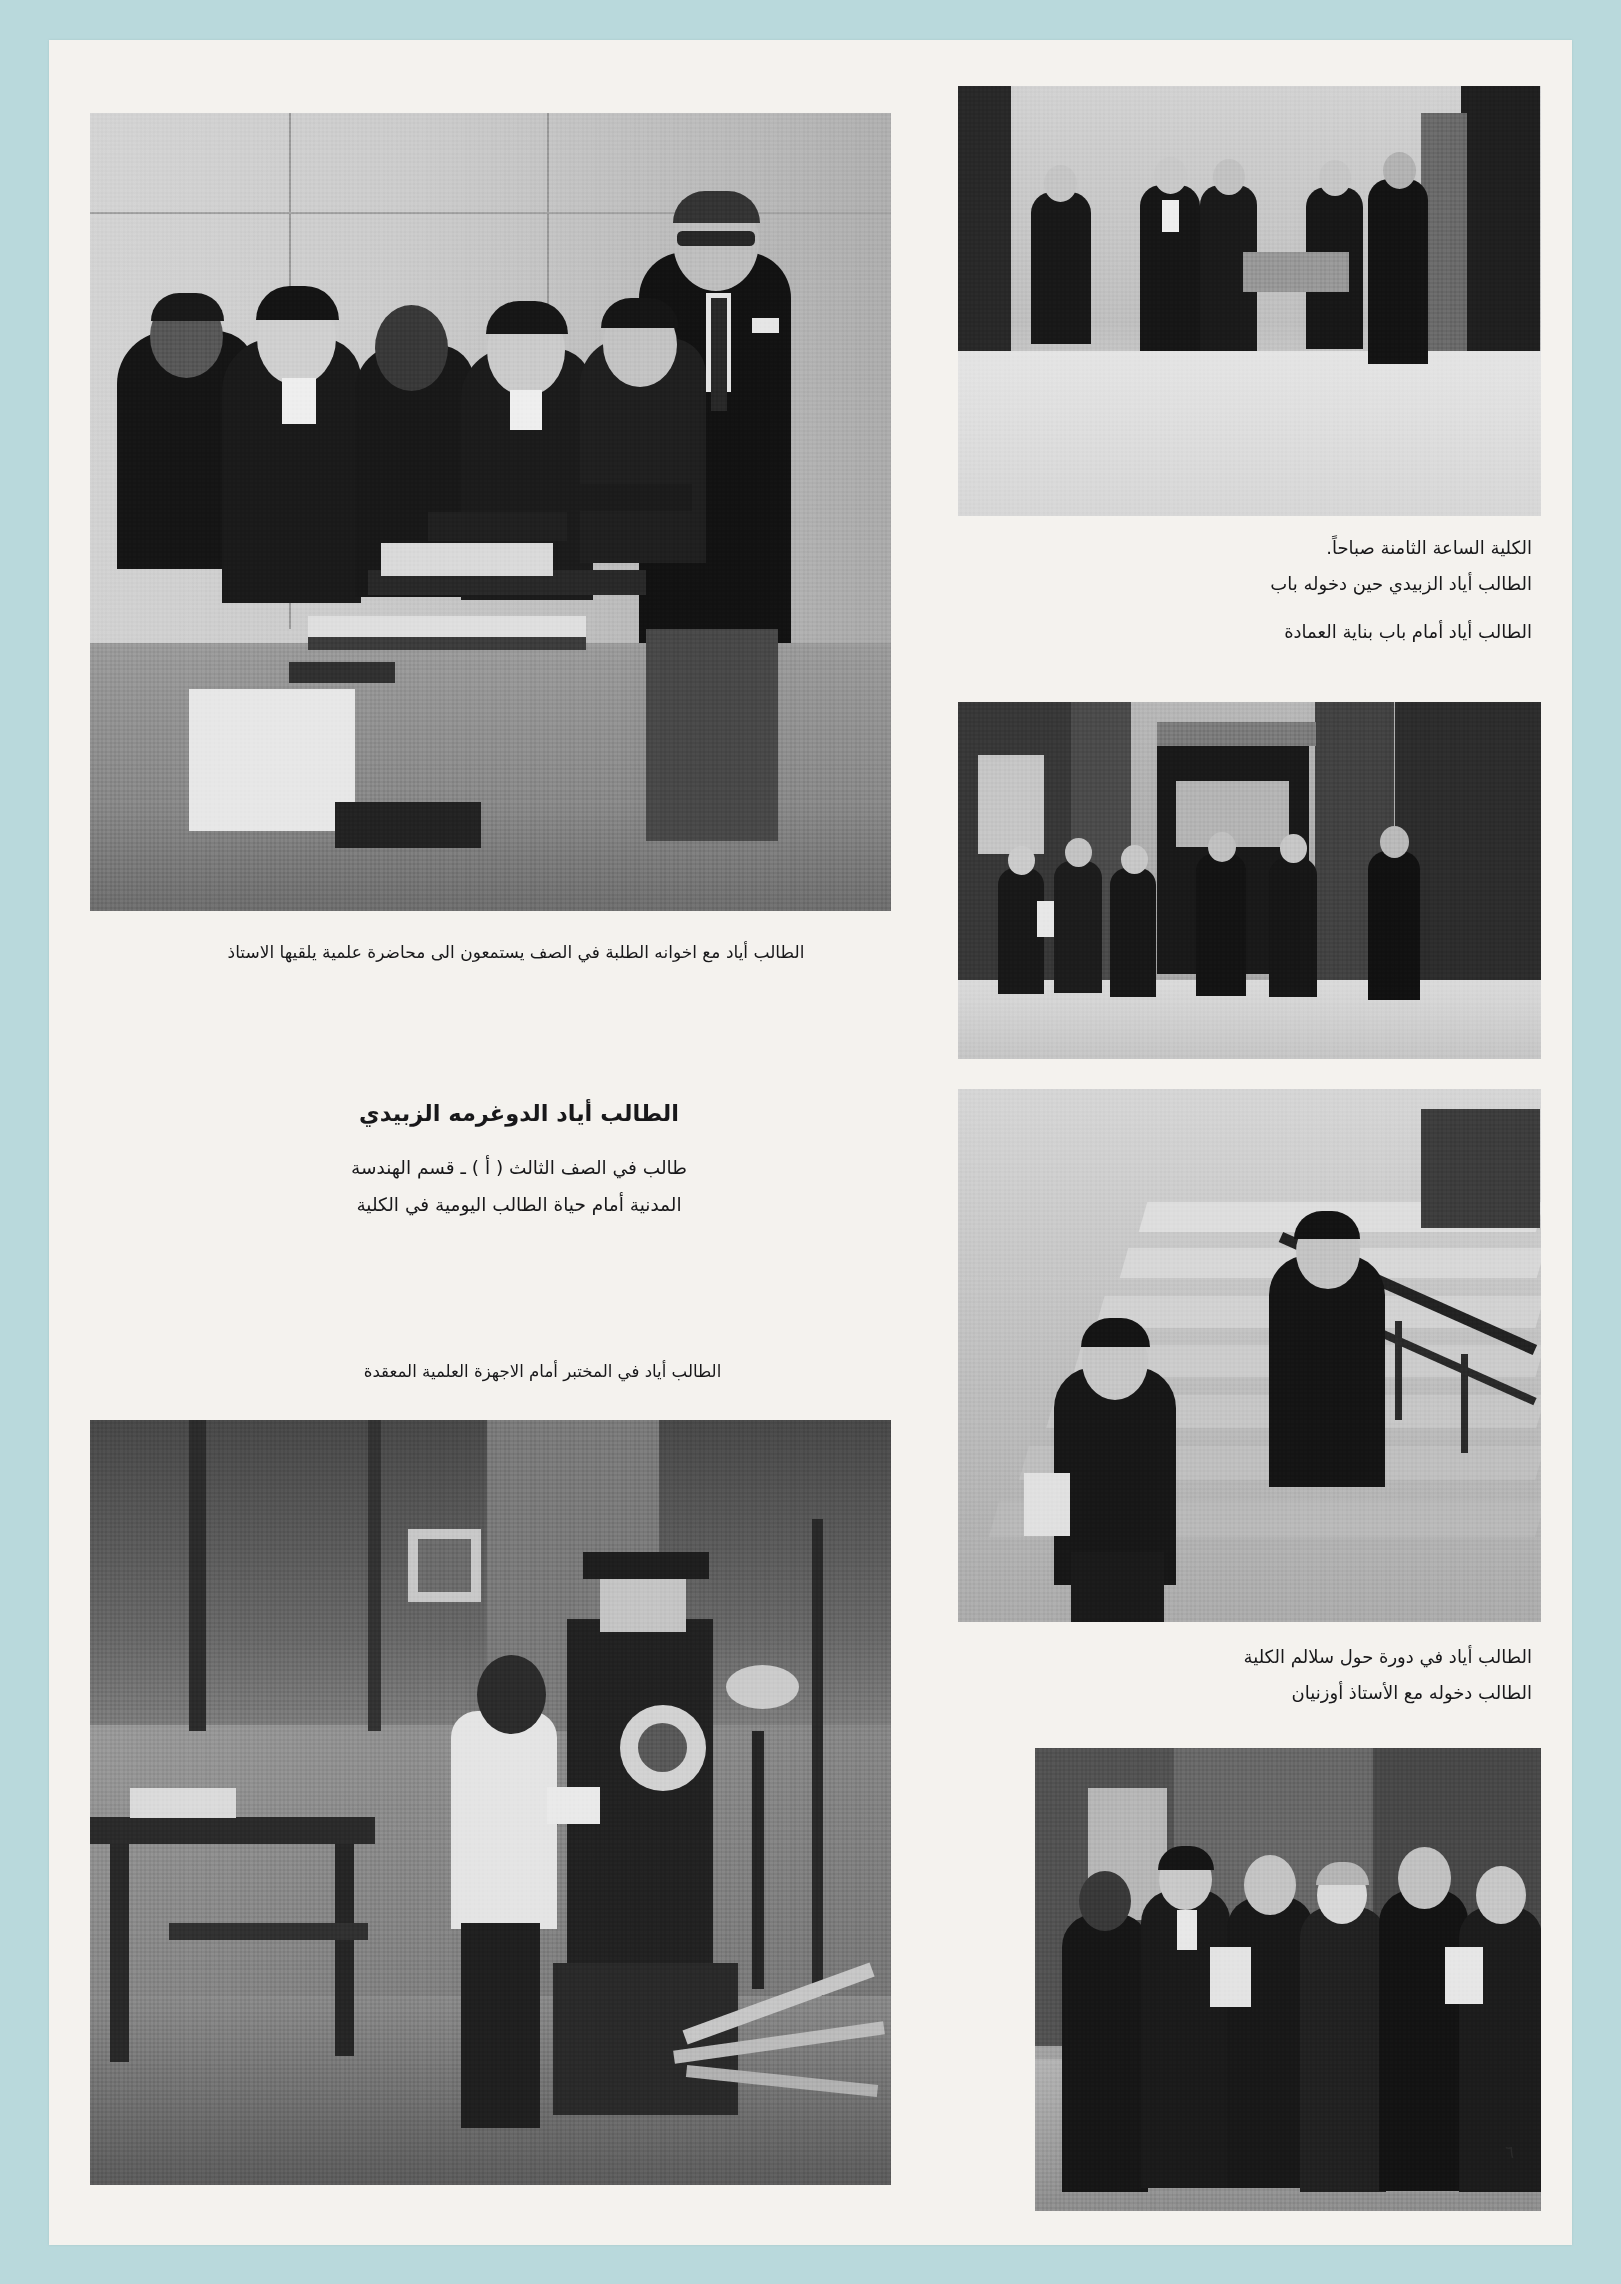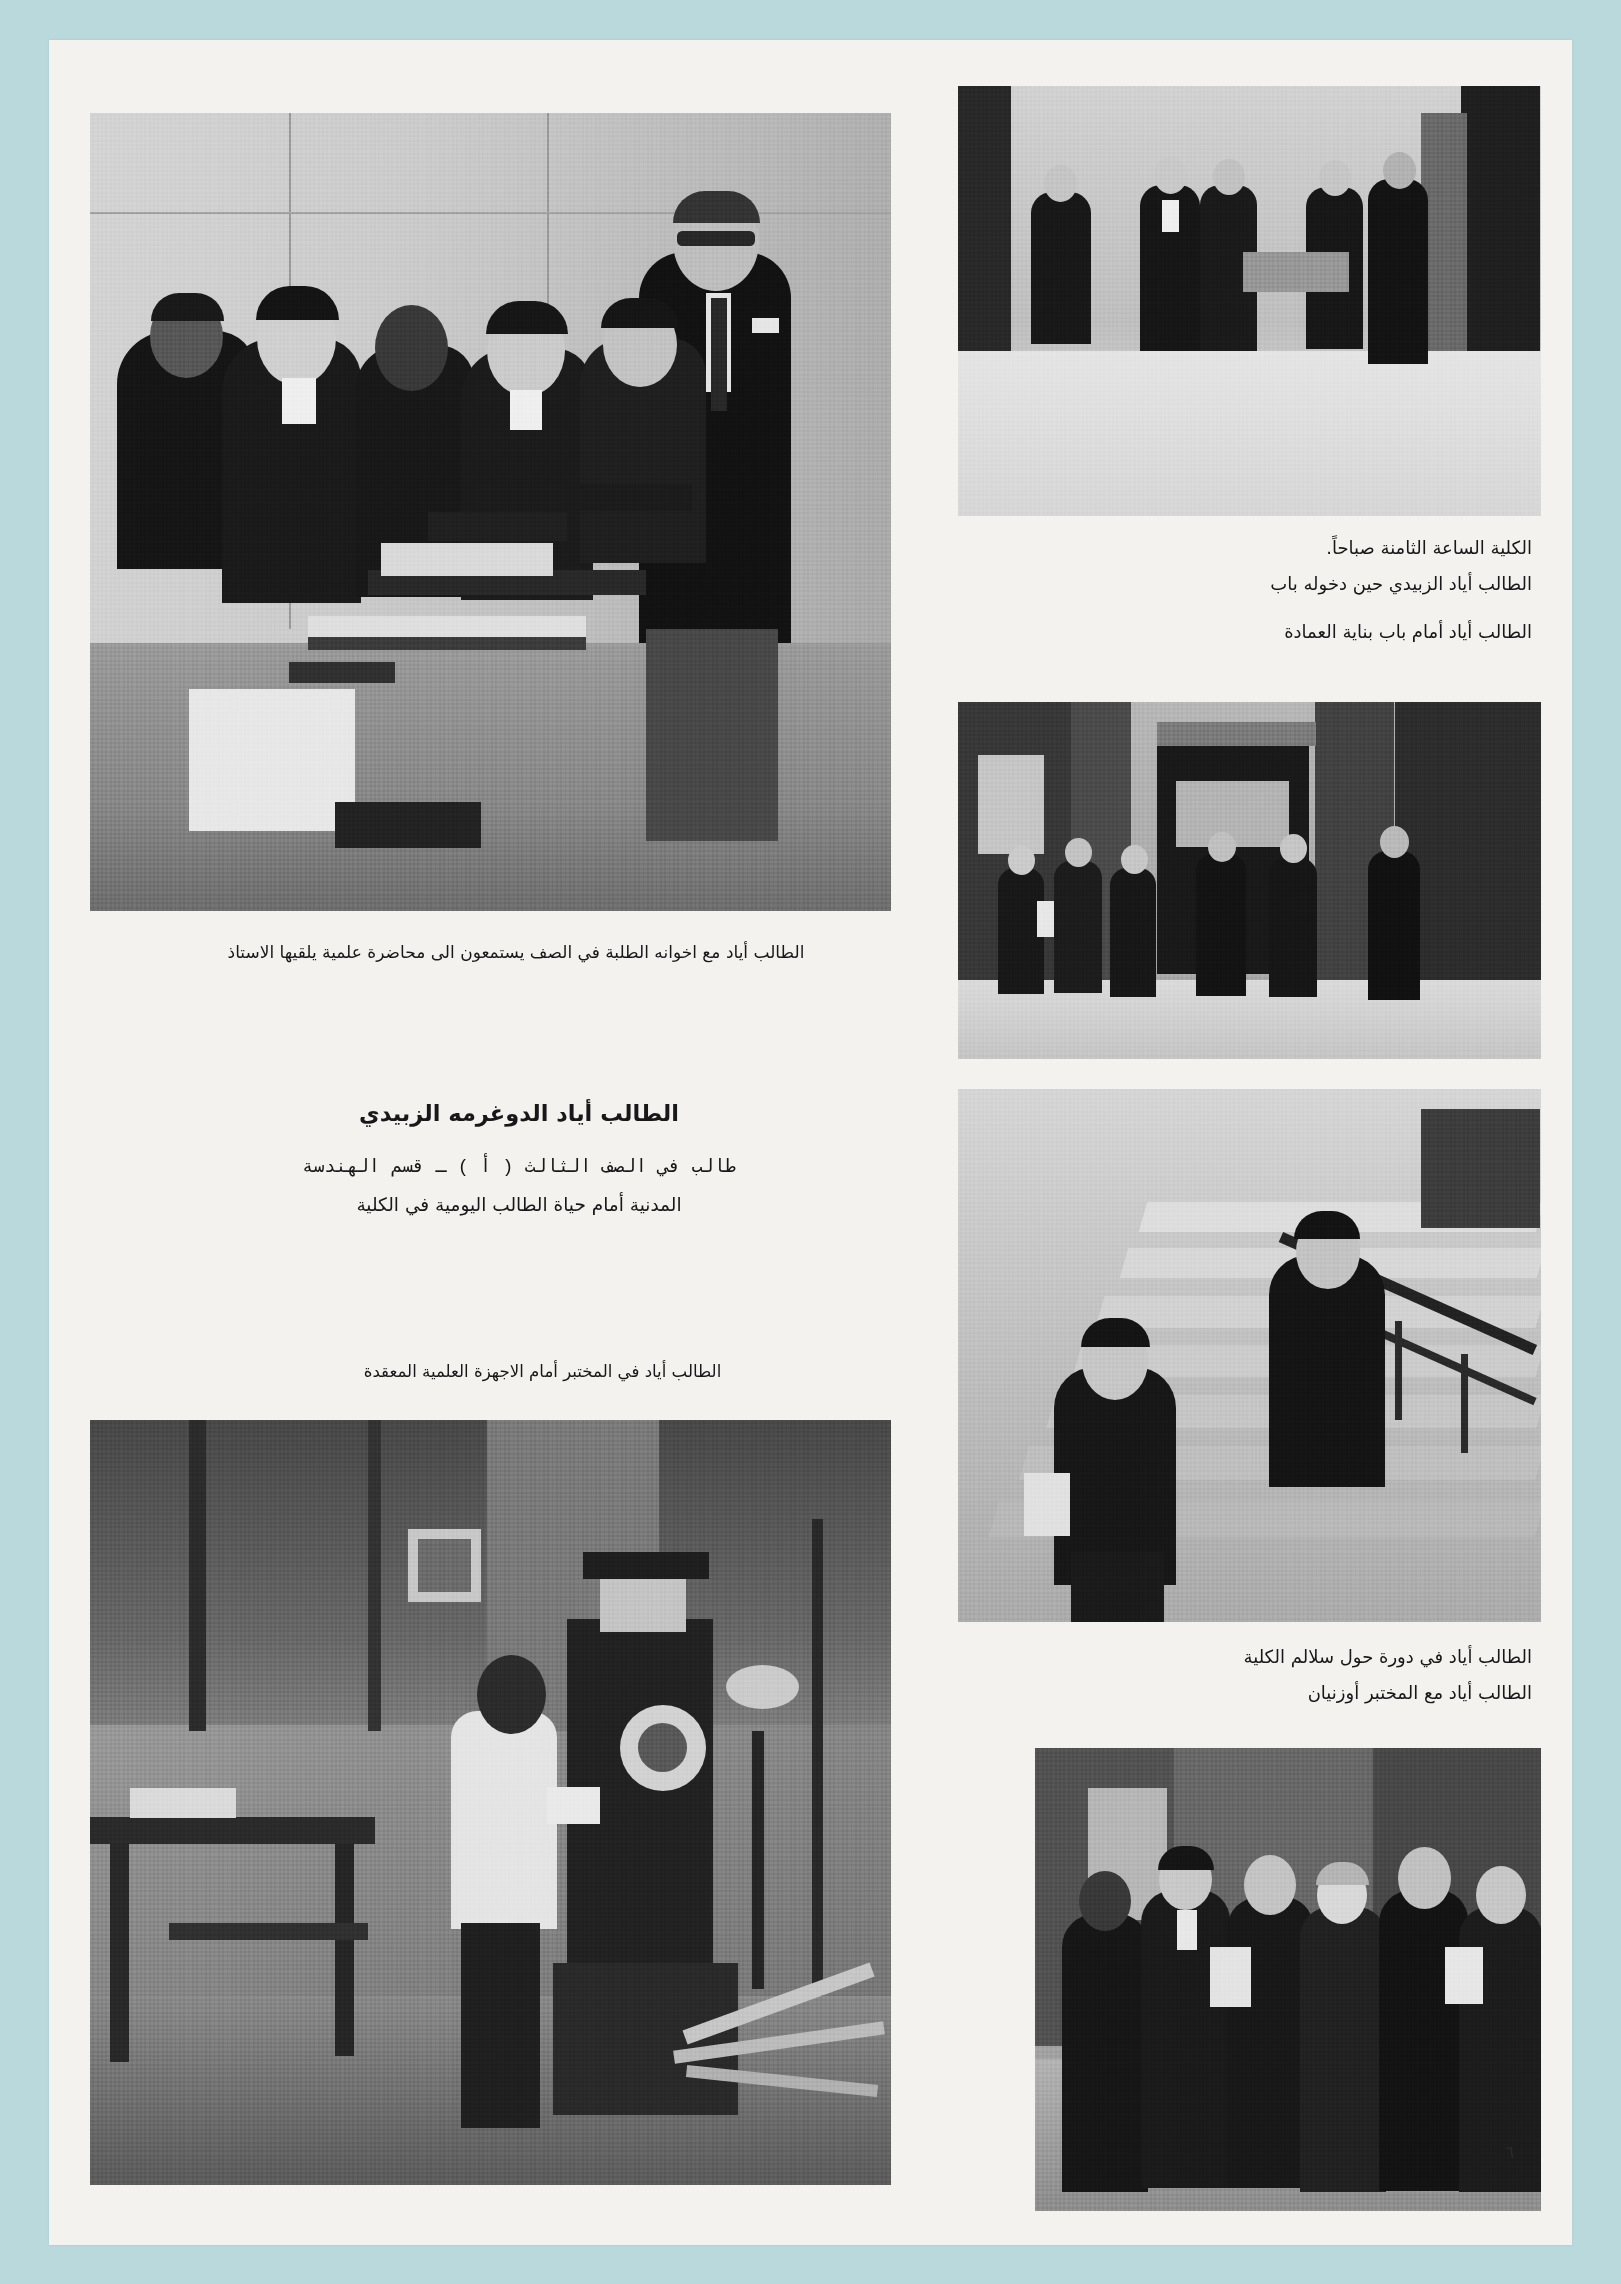--- a/index.html
+++ b/index.html
@@ -124,21 +124,21 @@
       <div class="blk" style="left:245px;top:689px;width:146px;height:46px;background:#24221e;"></div>
       <div class="grain"></div>
     </div>
 
     <div class="caption cap-main" style="left:113px; top:897px; width:708px;">
       <div>الطالب أياد مع اخوانه الطلبة في الصف يستمعون الى محاضرة علمية يلقيها الاستاذ</div>
     </div>
 
     <div class="caption" style="left:159px; top:1053px; width:622px;">
       <div class="cap-title">الطالب أياد الدوغرمه الزبيدي</div>
-      <div class="cap-body" style="margin-top:14.6px;font-family:Liberation Mono, monospace;">طالب في الصف الثالث ( أ ) ـ قسم الهندسة</div>
+      <div class="cap-body" style="margin-top:14.6px;">طالب في الصف الثالث ( أ ) ـ قسم الهندسة</div>
       <div class="cap-body">المدنية أمام حياة الطالب اليومية في الكلية</div>
     </div>
 
     <div class="caption cap-small" style="left:159px; top:1317px; width:669px;">
       <div>الطالب أياد في المختبر أمام الاجهزة العلمية المعقدة</div>
     </div>
 
     <div class="photo" style="left:41px; top:1380px; width:801px; height:765px; background:#9b978f;">
       <div class="sky" style="background:linear-gradient(160deg,#b4b0a8 0%,#8f8b84 45%,#6d6a64 100%);"></div>
 
@@ -262,21 +262,21 @@
       <div class="blk" style="left:96px;top:278px;width:122px;height:218px;background:#181715;border-radius:41px 41px 0 0;"></div>
       <div class="head" style="left:124px;top:233px;width:66px;height:78px;background:#cbc6bd;"></div>
       <div class="blk" style="left:123px;top:229px;width:69px;height:29px;background:#151412;border-radius:32px 32px 0 0;"></div>
       <div class="wht" style="left:66px;top:384px;width:46px;height:63px;background:#e4e0d9;"></div>
       <div class="blk" style="left:113px;top:463px;width:93px;height:70px;background:#1b1a17;"></div>
       <div class="grain"></div>
     </div>
 
     <div class="caption cap-side" style="left:914px; top:1599px; width:569px;">
       <div>الطالب أياد في دورة حول سلالم الكلية</div>
-      <div>الطالب أياد مع المختبر أوزنيان</div>
+      <div>الطالب دخوله مع الأستاذ أوزنيان</div>
     </div>
 
     <div class="photo" style="left:986px; top:1708px; width:506px; height:463px; background:#b0aca4;">
       <div class="sky" style="background:linear-gradient(180deg,#c2beb6 0%,#a9a59d 60%,#8e8a83 100%);"></div>
       <div class="blk" style="left:0;top:0;width:139px;height:298px;background:#55514b;"></div>
       <div class="blk" style="left:139px;top:0;width:199px;height:278px;background:#6b675f;"></div>
       <div class="blk" style="left:338px;top:0;width:169px;height:285px;background:#4b4741;"></div>
       <div class="wht" style="left:53px;top:40px;width:79px;height:132px;background:#b9b5ad;"></div>
       <div class="gry" style="left:0;top:311px;width:506px;height:152px;background:linear-gradient(180deg,#b6b2aa 0%,#8f8b84 100%);"></div>
 

